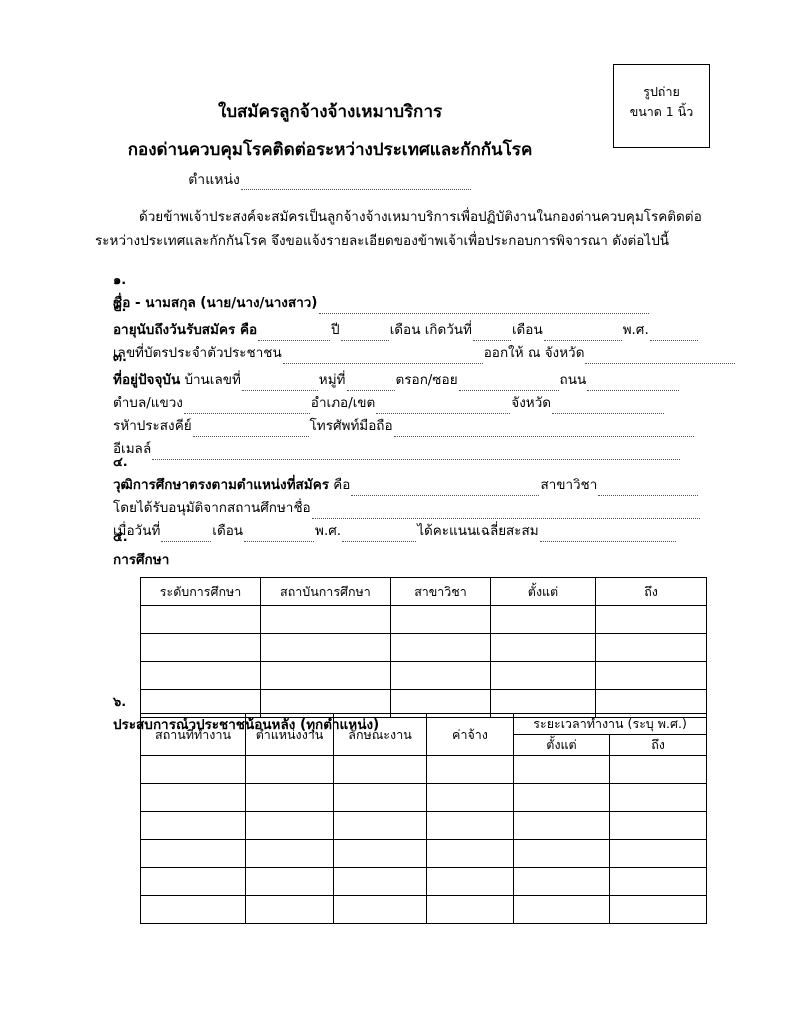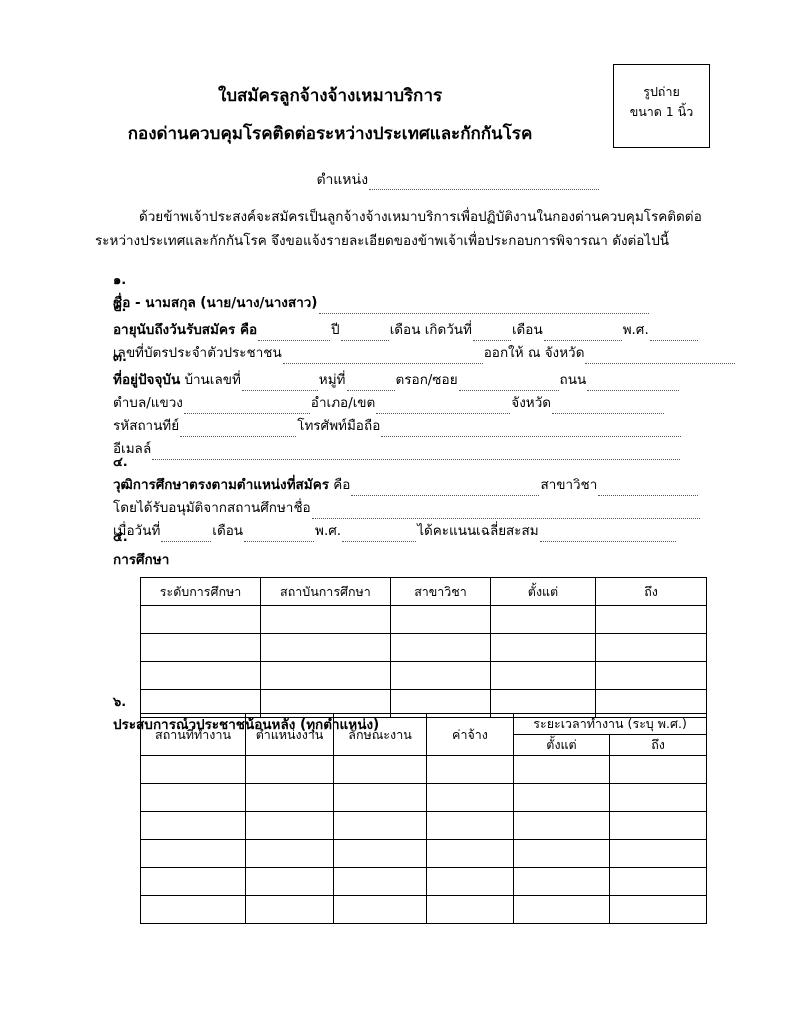--- a/index.html
+++ b/index.html
@@ -31,41 +31,41 @@
     box-sizing: border-box;
     text-align: center;
     font-size: 12.5px;
   }
   .photo-box .pl1 { margin-top: 17px; }
   .photo-box .pl2 { }
 
   .title-block {
     position: absolute;
     left: 60px;
-    top: 84px;
+    top: 100px;
     width: 540px;
     text-align: center;
   }
   .title-line1 {
     font-weight: bold;
     font-size: 17px;
     line-height: 22px;
   }
   .title-line2 {
     font-weight: bold;
     font-size: 17px;
     line-height: 22px;
     margin-top: 16px;
   }
   .position-line {
     position: absolute;
     left: 60px;
     top: 168px;
     width: 540px;
-    text-align: right;
+    text-align: center;
     font-size: 14px;
   }
   .position-line .lbl { font-size: 14px; }
 
   
   .intro {
     position: absolute;
     left: 95px;
     top: 204px;
     width: 615px;
@@ -173,21 +173,21 @@
     <span class="num">๓.</span>
     <span class="body">
       <span class="row">
         <span class="strong">ที่อยู่ปัจจุบัน</span>
         <span>บ้านเลขที่</span><span class="dots" style="width:76px;"></span><span>หมู่ที่</span><span class="dots" style="width:48px;"></span><span>ตรอก/ซอย</span><span class="dots" style="width:100px;"></span><span>ถนน</span><span class="dots" style="width:92px;"></span>
       </span>
       <span class="row">
         <span>ตำบล/แขวง</span><span class="dots" style="width:126px;"></span><span>อำเภอ/เขต</span><span class="dots" style="width:134px;"></span><span>จังหวัด</span><span class="dots" style="width:112px;"></span>
       </span>
       <span class="row">
-        <span>รหัสถานทีย์</span><span class="dots" style="width:116px;"></span><span>โทรศัพท์มือถือ</span><span class="dots" style="width:300px;"></span>
+        <span>รหัาประสงคีย์</span><span class="dots" style="width:116px;"></span><span>โทรศัพท์มือถือ</span><span class="dots" style="width:300px;"></span>
       </span>
       <span class="row">
         <span>อีเมลล์</span><span class="dots" style="width:528px;"></span>
       </span>
     </span>
   </div>
 
   <div class="item" style="left:113px; top:450px; width:600px;">
     <span class="num">๔.</span>
     <span class="body">

